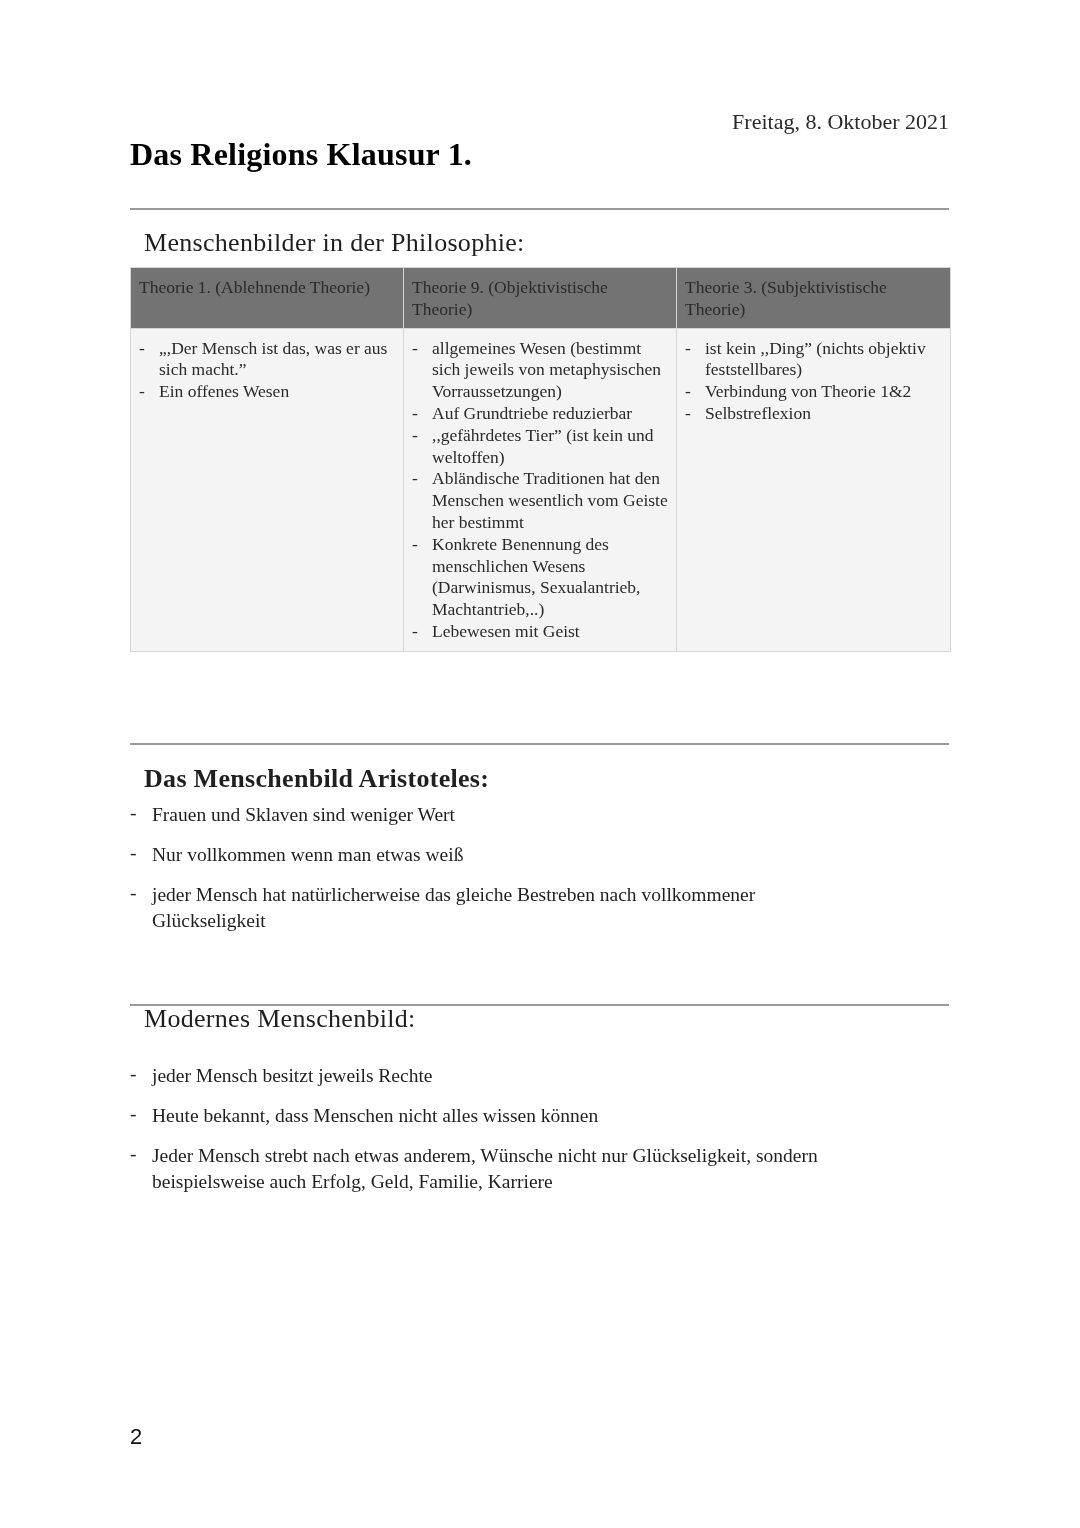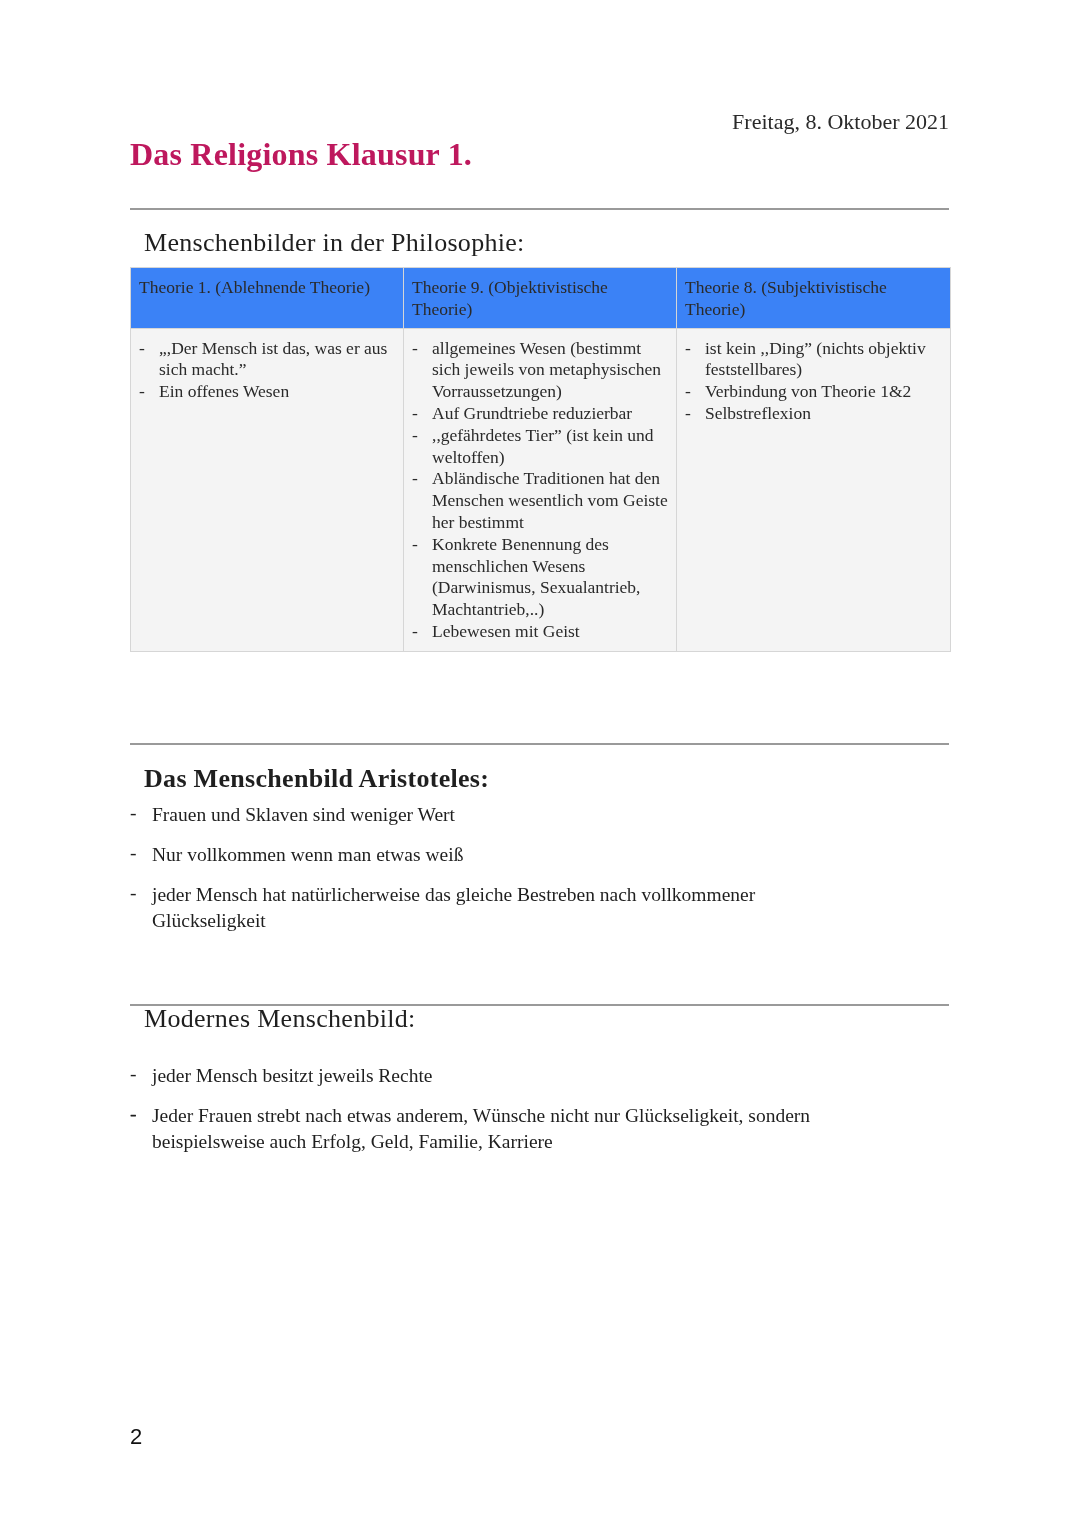--- a/index.html
+++ b/index.html
@@ -22,21 +22,21 @@
       font-size: 22px;
       color: #2a2a2a;
       margin-left: 8px;
     }
     .page-title {
       position: absolute;
       left: 130px;
       top: 136px;
       font-size: 32px;
       font-weight: bold;
-      color: #be185d;
+      color: #000000;
       margin: 0;
       letter-spacing: 0.2px;
     }
     .section-rule {
       position: absolute;
       left: 130px;
       width: 819px;
       height: 0;
       border-top: 2px solid #9a9a9a;
     }
@@ -61,21 +61,21 @@
     }
     table.theories th,
     table.theories td {
       border: 1.5px solid #d6d6d6;
       vertical-align: top;
       text-align: left;
       font-weight: normal;
       color: #2a2a2a;
     }
     table.theories th {
-      background: #3b82f6;
+      background: #737373;
       padding: 9px 8px 7px 8px;
     }
     table.theories td {
       background: #f4f4f4;
       padding: 9px 8px 8px 8px;
     }
     table.theories ul {
       list-style: none;
       margin: 0;
       padding: 0;
@@ -131,21 +131,21 @@
 <table class="theories">
   <colgroup>
     <col style="width:273px">
     <col style="width:273px">
     <col style="width:274px">
   </colgroup>
   <thead>
     <tr>
       <th>Theorie 1. (Ablehnende Theorie)</th>
       <th>Theorie 9. (Objektivistische Theorie)</th>
-      <th>Theorie 8. (Subjektivistische Theorie)</th>
+      <th>Theorie 3. (Subjektivistische Theorie)</th>
     </tr>
   </thead>
   <tbody>
     <tr>
       <td>
         <ul>
           <li><span class="dash">-</span><span>„,Der Mensch ist das, was er aus sich macht.”</span></li>
           <li><span class="dash">-</span><span>Ein offenes Wesen</span></li>
         </ul>
       </td>
@@ -175,17 +175,17 @@
 <ul class="bullets" style="top:802px;">
   <li><span class="dash">-</span><span>Frauen und Sklaven sind weniger Wert</span></li>
   <li><span class="dash">-</span><span>Nur vollkommen wenn man etwas weiß</span></li>
   <li style="padding-right:110px;"><span class="dash">-</span><span>jeder Mensch hat natürlicherweise das gleiche Bestreben nach vollkommener Glückseligkeit</span></li>
 </ul>
 
 <div class="section-rule" style="top:1004px;"></div>
 <h2 class="section-heading" style="top:990px;">Modernes Menschenbild:</h2>
 <ul class="bullets" style="top:1063px;">
   <li><span class="dash">-</span><span>jeder Mensch besitzt jeweils Rechte</span></li>
-  <li><span class="dash">-</span></li>
-  <li style="padding-right:40px;"><span class="dash">-</span><span>Jeder Frauen strebt nach etwas anderem, Wünsche nicht nur Glückseligkeit, sondern beispielsweise auch Erfolg, Geld, Familie, Karriere</span></li>
+  <li><span class="dash">-</span><span>Heute bekannt, dass Menschen nicht alles wissen können</span></li>
+  <li style="padding-right:40px;"><span class="dash">-</span><span>Jeder Mensch strebt nach etwas anderem, Wünsche nicht nur Glückseligkeit, sondern beispielsweise auch Erfolg, Geld, Familie, Karriere</span></li>
 </ul>
 
 <div class="page-number">2</div>
 
 </body></html>

